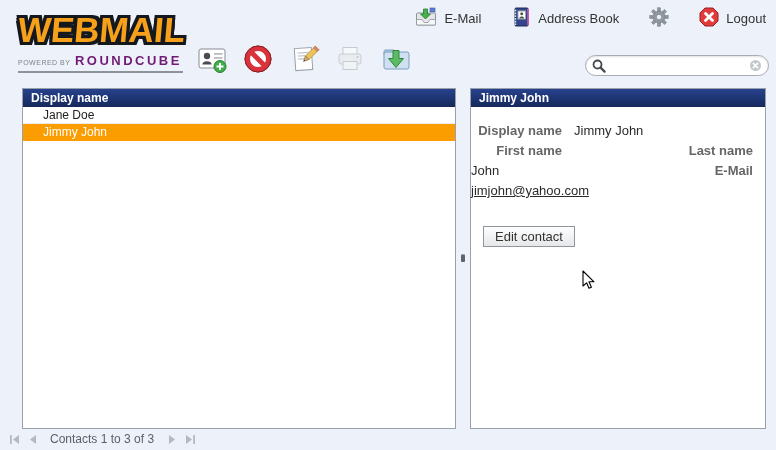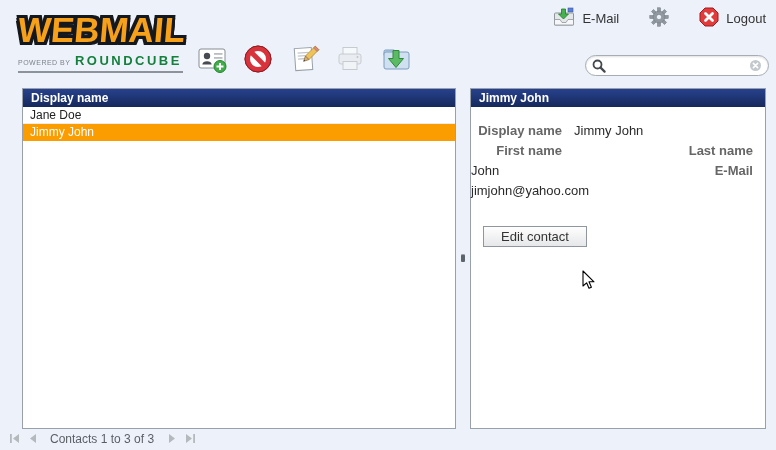--- a/index.html
+++ b/index.html
@@ -9,21 +9,21 @@
   
   .logo{ position:absolute; left:18px; top:12px; width:165px; }
   .logo-title{
     font-size:35px; font-weight:bold; letter-spacing:0px; color:#f7a11a;
     transform:skewX(-5deg); display:inline-block; line-height:1;
     text-shadow:-3px -3px 0 #15181c, 3px -3px 0 #15181c, -3px 3px 0 #15181c, 3px 3px 0 #15181c,
                  -3px 0 0 #15181c, 3px 0 0 #15181c, 0 -3px 0 #15181c, 0 3px 0 #15181c;
   }
   .logo-sub{ margin-top:4px; border-bottom:2px solid #8d939b; padding-bottom:2px; white-space:nowrap; }
   .logo-powered{ font-size:7px; color:#7d838b; letter-spacing:0.5px; }
-  .logo-brand{ font-size:13px; font-weight:bold; color:#15803d; letter-spacing:2.5px; }
+  .logo-brand{ font-size:13px; font-weight:bold; color:#701a75; letter-spacing:2.5px; }
 
   
   .top-nav{ position:absolute; top:7px; right:10px; display:flex; align-items:center; gap:30px; }
   .nav-item{ display:flex; align-items:center; gap:7px; font-size:13px; color:#333; cursor:pointer; }
 
   
   .toolbar{ position:absolute; left:196px; top:45px; display:flex; gap:14px; align-items:center; }
   .tool-btn{ width:32px; height:32px; display:flex; align-items:center; justify-content:center; cursor:pointer; }
   .tool-btn.disabled{ opacity:0.55; filter:grayscale(60%); }
 
@@ -34,37 +34,37 @@
   .search-box input{ flex:1; border:none; outline:none; font-size:12px; background:transparent; min-width:0; }
 
   
   .panel{ position:absolute; top:88px; background:#fff; border:1px solid #97a0ab; height:341px; }
   .list-panel{ left:22px; width:434px; }
   .detail-panel{ left:470px; width:296px; }
   .panel-header{ height:18px; line-height:18px; background:linear-gradient(#27418c,#16295c);
     color:#fff; font-size:12px; font-weight:bold; padding-left:8px; }
 
   .contact-row{ height:17px; line-height:17px; font-size:12px; color:#222;
-    padding-left:7px; border-bottom:1px solid #ececec; cursor:pointer; }
+    padding-left:20px; border-bottom:1px solid #ececec; cursor:pointer; }
   .contact-row.selected{ background:#fb9c00; color:#fff; border-bottom-color:#fb9c00; }
 
   .fields{ display:grid; grid-template-columns:103px auto; margin-top:16px; row-gap:5px; font-size:13px; }
   .field-label{ font-weight:bold; color:#666; text-align:right; padding-right:12px; white-space:nowrap; }
   .field-value{ color:#2a2a2a; }
-  .field-value.link{ cursor:pointer; }
+  .field-value.link{ text-decoration:underline; cursor:pointer; }
   .edit-btn{ margin:28px 0 0 12px; font-family:"Liberation Sans",sans-serif; font-size:13px; color:#333;
-    padding:2px 17px; border:1px solid #8f969e; background:linear-gradient(#fefefe,#e6e7e9); cursor:pointer; }
+    padding:2px 11px; border:1px solid #8f969e; background:linear-gradient(#fefefe,#e6e7e9); cursor:pointer; }
 
   
   .splitter{ position:absolute; left:459px; top:252px; width:7px; height:12px; cursor:col-resize;
     display:flex; align-items:center; justify-content:center; }
   .splitter-dot{ width:4px; height:7px; background:#5d646c; border-radius:1px; box-shadow:0 -1px 0 #9aa0a6; }
 
   
-  .pagination{ position:absolute; left:8px; top:432px; display:flex; gap:5px; }
+  .pagination{ position:absolute; left:8px; top:432px; display:flex; align-items:center; gap:5px; }
   .page-btn{ width:13px; height:13px; display:flex; align-items:center; justify-content:center; cursor:default; }
   .page-text{ font-size:12px; color:#5a5f66; margin:0 6px; }
 
   .cursor{ position:absolute; left:577px; top:270px; pointer-events:none; }
 </style>
 </head>
 <body>
 
 <div class="screen">
 
@@ -80,20 +80,38 @@
     <div class="nav-item">
       <span>
         <svg width="22" height="20" viewBox="0 0 22 20">
           <rect x="15" y="1" width="5" height="4" fill="#5b7fd4" stroke="#3c589e" stroke-width="0.6"></rect>
           <rect x="1.5" y="6" width="19" height="12" rx="1" fill="#e4e7ea" stroke="#8f959b"></rect>
           <path d="M1.5 12.5 h5.5 l2 3 h4 l2 -3 h5.5 v5.5 h-19 z" fill="#f6f7f9" stroke="#8f959b" stroke-width="0.8"></path>
           <path d="M8.5 2 h4 v5 h3 L10.5 12 5.5 7 h3 z" fill="#46b24f" stroke="#237a2c" stroke-width="0.8"></path>
         </svg>
       </span>
       <span>E-Mail</span>
+    </div>
+    <div class="nav-item">
+      <span>
+        <svg width="20" height="20" viewBox="0 0 20 20">
+          <rect x="4" y="1" width="13" height="18" rx="1" fill="#32458e" stroke="#1d2a56"></rect>
+          <rect x="16.2" y="1.8" width="1.8" height="16.4" fill="#c75ba8"></rect>
+          <circle cx="4.4" cy="3.5" r="0.9" fill="#dfe4ee"></circle>
+            <circle cx="4.4" cy="6.3" r="0.9" fill="#dfe4ee"></circle>
+          <circle cx="4.4" cy="9.1" r="0.9" fill="#dfe4ee"></circle>
+            <circle cx="4.4" cy="11.9" r="0.9" fill="#dfe4ee"></circle>
+          <circle cx="4.4" cy="14.7" r="0.9" fill="#dfe4ee"></circle>
+            <circle cx="4.4" cy="17.2" r="0.9" fill="#dfe4ee"></circle>
+          <rect x="7" y="4" width="7.5" height="8" fill="#fff" stroke="#9aa"></rect>
+          <circle cx="10.7" cy="6.8" r="1.5" fill="#555"></circle>
+          <path d="M8.3 11.5 c0-2.6 4.8-2.6 4.8 0 z" fill="#555"></path>
+        </svg>
+      </span>
+      <span>Address Book</span>
     </div>
     <div class="nav-item">
       <span>
         <svg width="20" height="20" viewBox="0 0 20 20">
           <g fill="#9198a0" stroke="#6d747c" stroke-width="0.5">
             <rect x="8.5" y="0.8" width="3" height="4" transform="rotate(0 10 10)"></rect>
             <rect x="8.5" y="0.8" width="3" height="4" transform="rotate(45 10 10)"></rect>
             <rect x="8.5" y="0.8" width="3" height="4" transform="rotate(90 10 10)"></rect>
             <rect x="8.5" y="0.8" width="3" height="4" transform="rotate(135 10 10)"></rect>
             <rect x="8.5" y="0.8" width="3" height="4" transform="rotate(180 10 10)"></rect>

